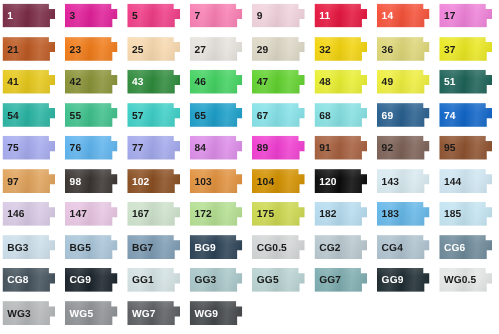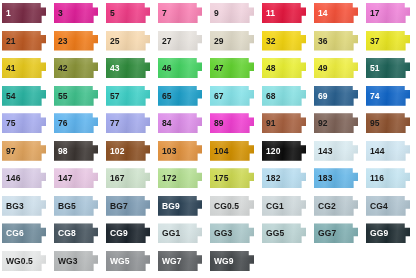--- a/index.html
+++ b/index.html
@@ -315,45 +315,41 @@
     <div class="cell">
       <div class="swipe" style="background: rgb(182, 220, 239);"></div>
       <span class="label">182</span>
     </div>
     <div class="cell">
       <div class="swipe" style="background: rgb(102, 183, 232);"></div>
       <span class="label">183</span>
     </div>
     <div class="cell">
       <div class="swipe" style="background: rgb(195, 228, 241);"></div>
-      <span class="label">116</span>
+      <span class="label">185</span>
     </div>
     <div class="cell">
       <div class="swipe" style="background: rgb(204, 222, 234);"></div>
       <span class="label">BG3</span>
     </div>
     <div class="cell">
       <div class="swipe" style="background: rgb(168, 196, 216);"></div>
       <span class="label">BG5</span>
     </div>
     <div class="cell">
       <div class="swipe" style="background: rgb(126, 156, 180);"></div>
       <span class="label">BG7</span>
     </div>
     <div class="cell">
       <div class="swipe" style="background: rgb(44, 67, 86);"></div>
       <span class="label light">BG9</span>
     </div>
     <div class="cell">
       <div class="swipe" style="background: rgb(211, 214, 214);"></div>
       <span class="label">CG0.5</span>
-    </div>
-    <div class="cell">
-      <div class="swipe" style="background: rgb(205, 215, 218);"></div>
-      <span class="label">CG1</span>
     </div>
     <div class="cell">
       <div class="swipe" style="background: rgb(184, 199, 206);"></div>
       <span class="label">CG2</span>
     </div>
     <div class="cell">
       <div class="swipe" style="background: rgb(174, 194, 206);"></div>
       <span class="label">CG4</span>
     </div>
     <div class="cell">

